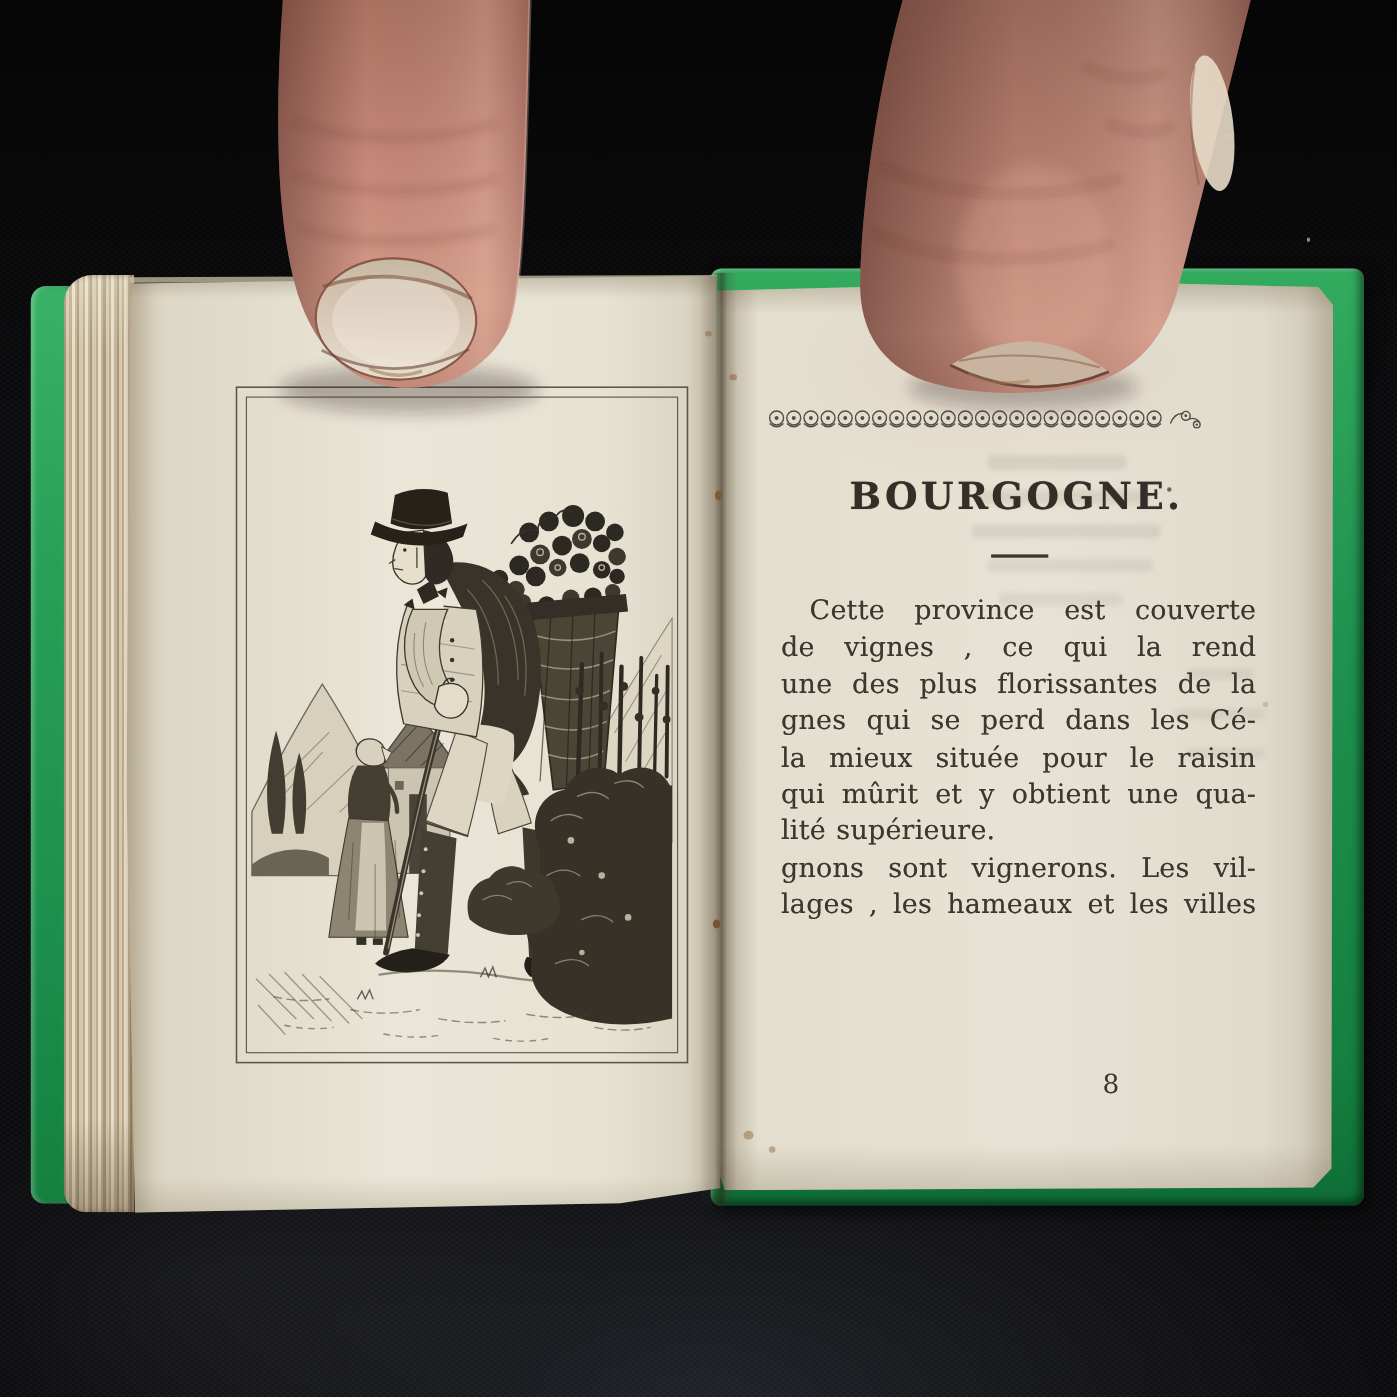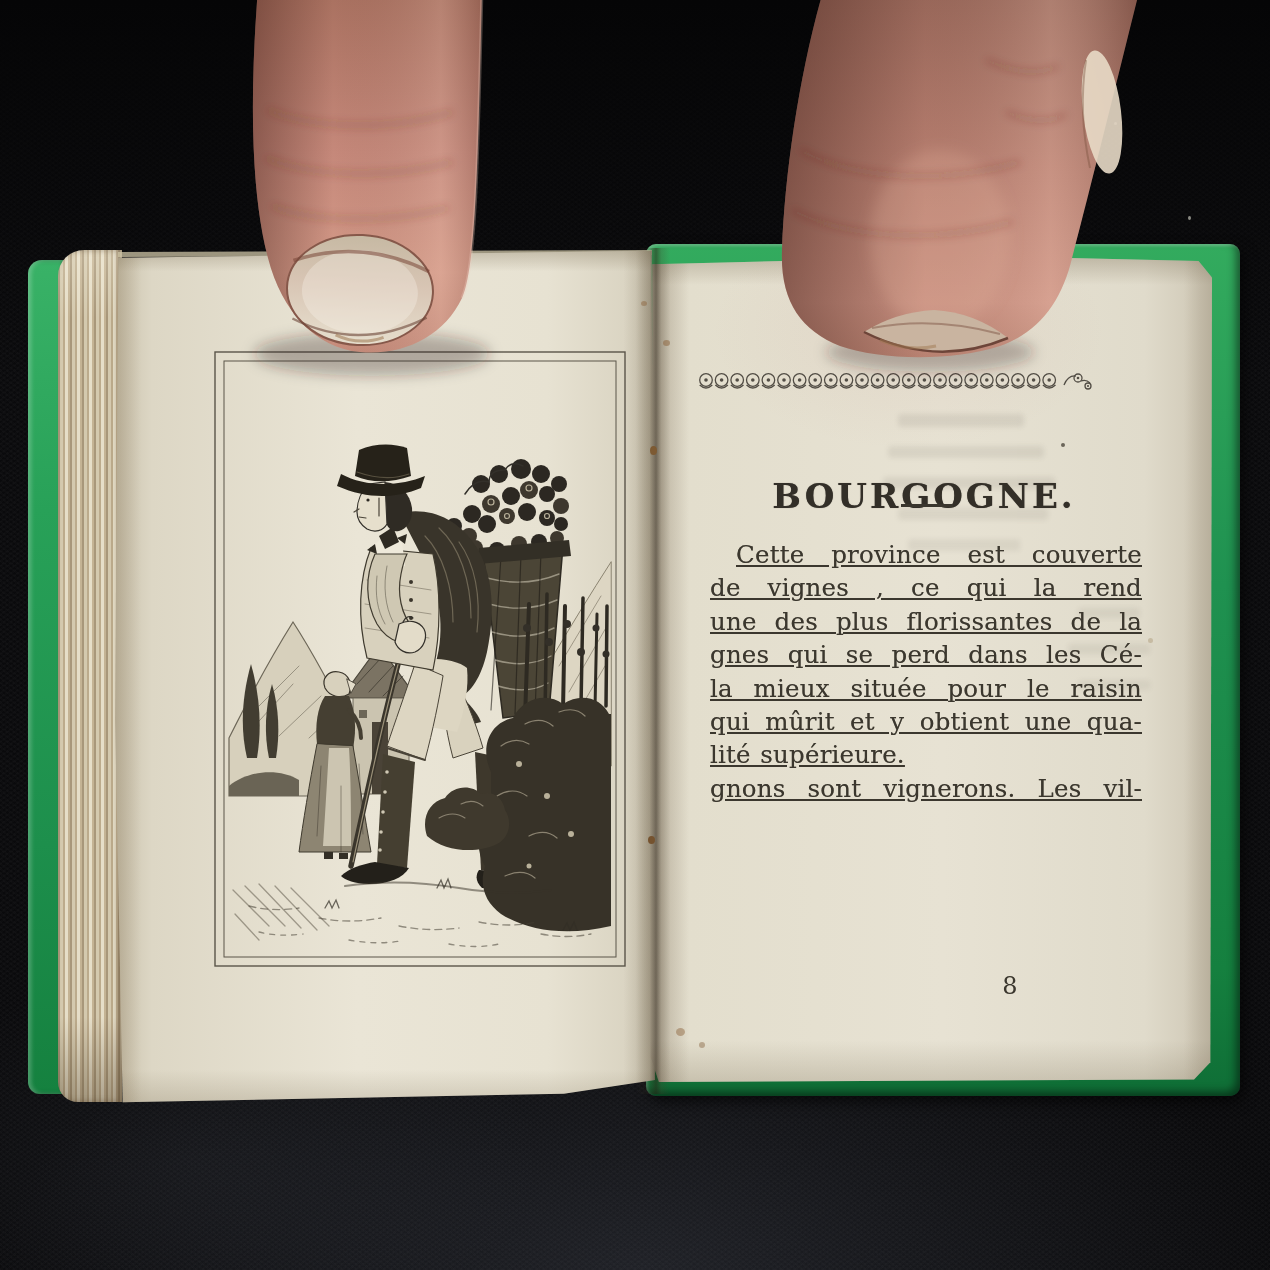--- a/index.html
+++ b/index.html
@@ -42,24 +42,24 @@
      linear-gradient(90deg,#d2cbb9,#e3decd 7%,#e7e2d3 52%,#e0dbcb 88%,#d0c9b7 98%);}
   .gutter{position:absolute;left:636px;top:248px;width:40px;height:846px;z-index:6;
     background:linear-gradient(90deg, rgba(0,0,0,0), rgba(70,58,40,.18) 34%, rgba(43,34,22,.52) 50%, rgba(70,58,40,.22) 63%, rgba(0,0,0,0) 86%);}
   .stitch{position:absolute;border-radius:50%;z-index:7;}
   .edge-top-left{position:absolute;left:118px;top:251px;width:534px;height:5px;background:rgba(206,196,166,.75);z-index:4;transform:rotate(-0.2deg);}
   
   .engraving{position:absolute;left:99px;top:100px;width:414px;height:618px;}
   
   .folio{position:absolute;left:0;right:0;top:66px;text-align:center;font-size:23px;letter-spacing:2px;color:#3b3730;}
   .ornament{position:absolute;left:48px;top:112px;width:397px;height:26px;}
-  .chapter-title{position:absolute;left:0;right:14px;top:176px;text-align:center;font-weight:bold;font-size:34px;letter-spacing:3px;color:#332f28;text-shadow:0 0 .7px rgba(51,47,40,.7);margin-top:44px;}
+  .chapter-title{position:absolute;left:0;right:14px;top:176px;text-align:center;font-weight:bold;font-size:34px;letter-spacing:3px;color:#332f28;text-shadow:0 0 .7px rgba(51,47,40,.7);}
   .title-rule{position:absolute;left:calc(50% - 30px);top:248px;width:52px;height:3px;background:#3a362e;}
   .bodytext{position:absolute;left:60px;top:282px;width:432px;}
-  .bline{display:block;height:33.4px;line-height:33.4px;font-size:24.5px;color:#3b372e;text-align:justify;text-align-last:justify;white-space:nowrap;letter-spacing:.2px;word-spacing:1.5px;text-shadow:0 0 .5px rgba(59,55,46,.55);text-decoration:underline;}
+  .bline{display:block;height:33.4px;line-height:33.4px;font-size:24.5px;color:#3b372e;text-align:justify;text-align-last:justify;white-space:nowrap;letter-spacing:.2px;word-spacing:1.5px;text-shadow:0 0 .5px rgba(59,55,46,.55);}
   .indent{text-indent:26px;}
   .noj{text-align-last:left;}
   .signature{position:absolute;left:300px;top:716px;width:120px;text-align:center;font-size:24px;color:#3b372e;}
   .bt{position:absolute;background:#6f695f;filter:blur(2.5px);border-radius:4px;z-index:0;}
   .fox{position:absolute;border-radius:50%;z-index:8;}
   .fingers{position:absolute;inset:0;z-index:50;pointer-events:none;}
 </style>
 </head>
 <body>
 
@@ -322,20 +322,21 @@
 
     <div class="bodytext">
       <span class="bline indent">Cette province est couverte</span>
       <span class="bline">de vignes , ce qui la rend</span>
       <span class="bline">une des plus florissantes de la</span>
       <span class="bline">gnes qui se perd dans les Cé-</span>
       <span class="bline">la mieux située pour le raisin</span>
       <span class="bline">qui mûrit et y obtient une qua-</span>
       <span class="bline noj">lité supérieure.</span>
       <span class="bline">gnons sont vignerons. Les vil-</span>
+      <span class="bline">lages , les hameaux et les villes</span>
     </div>
 
     <div class="signature">8</div>
   </div>
 
   <div class="gutter"></div>
   <div class="stitch" style="left:650px;top:446px;width:7px;height:9px;background:#7d5a33;"></div>
   <div class="stitch" style="left:648px;top:836px;width:7px;height:8px;background:#75532f;"></div>
 
   <div class="fox" style="left:641px;top:301px;width:6px;height:5px;background:#8a6038;opacity:.45;"></div>

